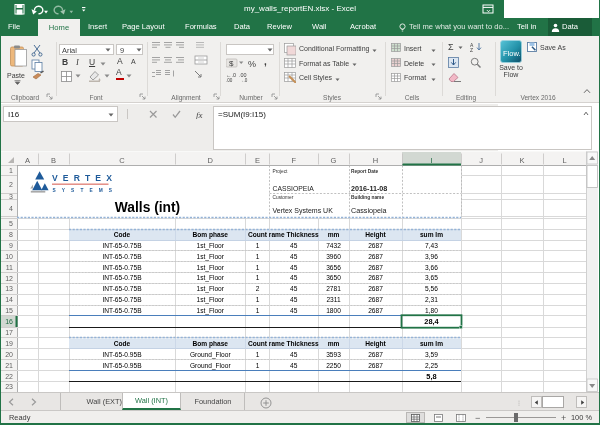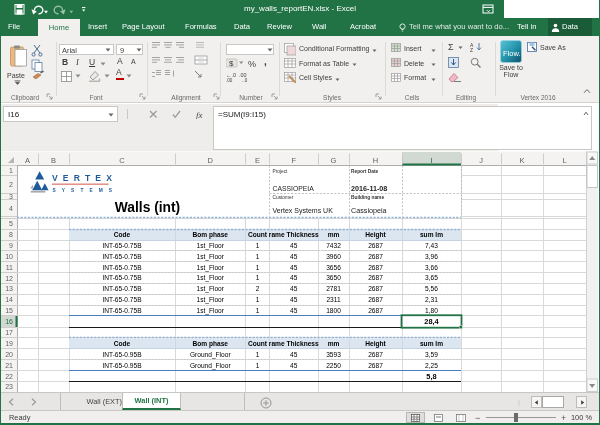--- a/index.html
+++ b/index.html
@@ -581,21 +581,22 @@
 <path d="M 592.2 237.0 L 595.2 233.0 L 589.2 233.0 Z" fill="#8a8a8a"></path>
 </svg>
 
 <div class="abs" id="tabbar">
  <svg class="abs" style="left:8px;top:5px" width="40" height="8" viewBox="0 0 40 8">
   <path d="M5 0.8 L1.5 4 L5 7.2" fill="none" stroke="#9a9a9a" stroke-width="1.2"></path>
   <path d="M24 0.8 L27.5 4 L24 7.2" fill="none" stroke="#9a9a9a" stroke-width="1.2"></path>
  </svg>
  <div class="abs" style="left:60px;top:0;width:1px;height:18px;background:#bfbdbb"></div>
  <div class="abs" style="left:60px;top:0;width:62px;height:18px;text-align:right;font-size:7.4px;line-height:17px;color:#444">Wall (EXT)</div>
- <div class="abs" style="left:122px;top:0;width:59px;height:17px;background:#fff;border-bottom:2px solid #217346;text-align:center;font-size:7.4px;line-height:16px;color:#217346;font-weight:bold;border-left:1px solid #bfbdbb;border-right:1px solid #bfbdbb">Wall (INT)</div>
+ <div class="abs" style="left:122px;top:0;width:59px;height:17px;background:#fff;border-bottom:2px solid #217346;text-align:center;font-size:7.4px;line-height:16px;color:#217346;font-weight:normal;border-left:1px solid #bfbdbb;border-right:1px solid #bfbdbb">Wall (INT)</div>
+ <div class="abs" style="left:182px;top:0;width:62px;height:18px;text-align:center;font-size:7.4px;line-height:17px;color:#444">Foundation</div>
  <div class="abs" style="left:244px;top:0;width:1px;height:18px;background:#bfbdbb"></div>
  <svg class="abs" style="left:260px;top:3.5px" width="12" height="12" viewBox="0 0 12 12">
       <circle cx="6" cy="6" r="5" fill="none" stroke="#8a8a8a" stroke-width="0.9"></circle>
       <path d="M6 3.2 v5.6 M3.2 6 h5.6" stroke="#8a8a8a" stroke-width="0.9"></path>
     </svg>
  <div class="abs" style="left:516px;top:6px;color:#8a8a8a;font-size:6px;letter-spacing:1px">⋮</div>
  <div class="abs" style="left:531px;top:3px;width:11px;height:12px;background:#f6f5f4;border:1px solid #bfbdbb"></div>
  <svg class="abs" style="left:534px;top:7px" width="5" height="5" viewBox="0 0 5 5">
       <path d="M3.8 0.2 L0.8 2.5 L3.8 4.8 Z" fill="#3f3f3f"></path>
     </svg>

